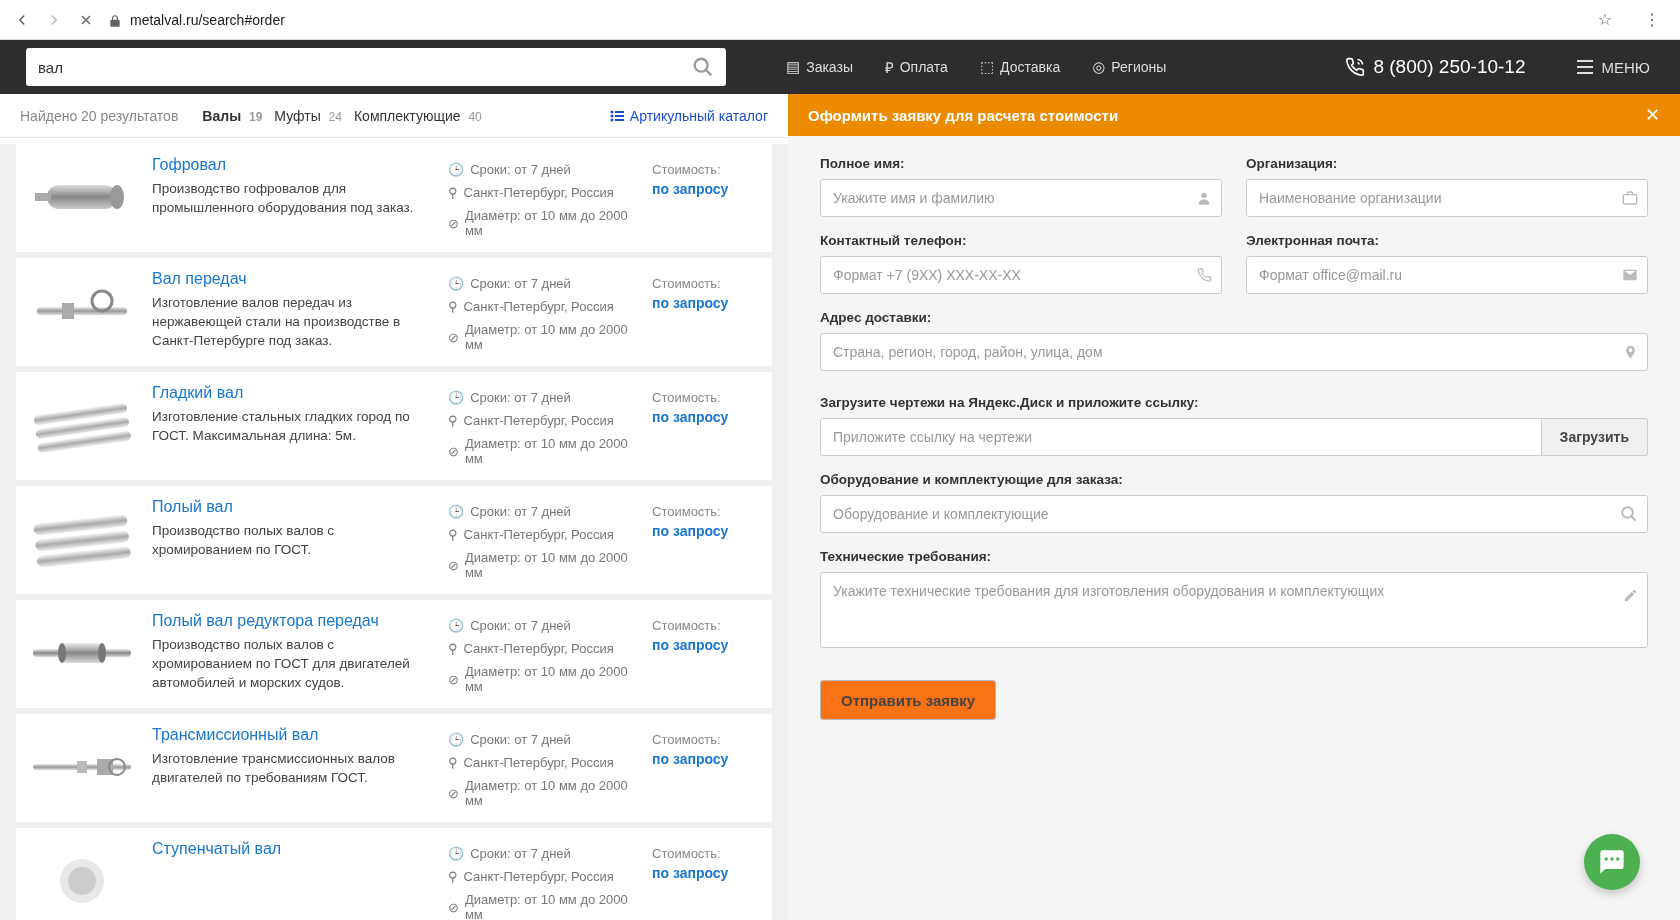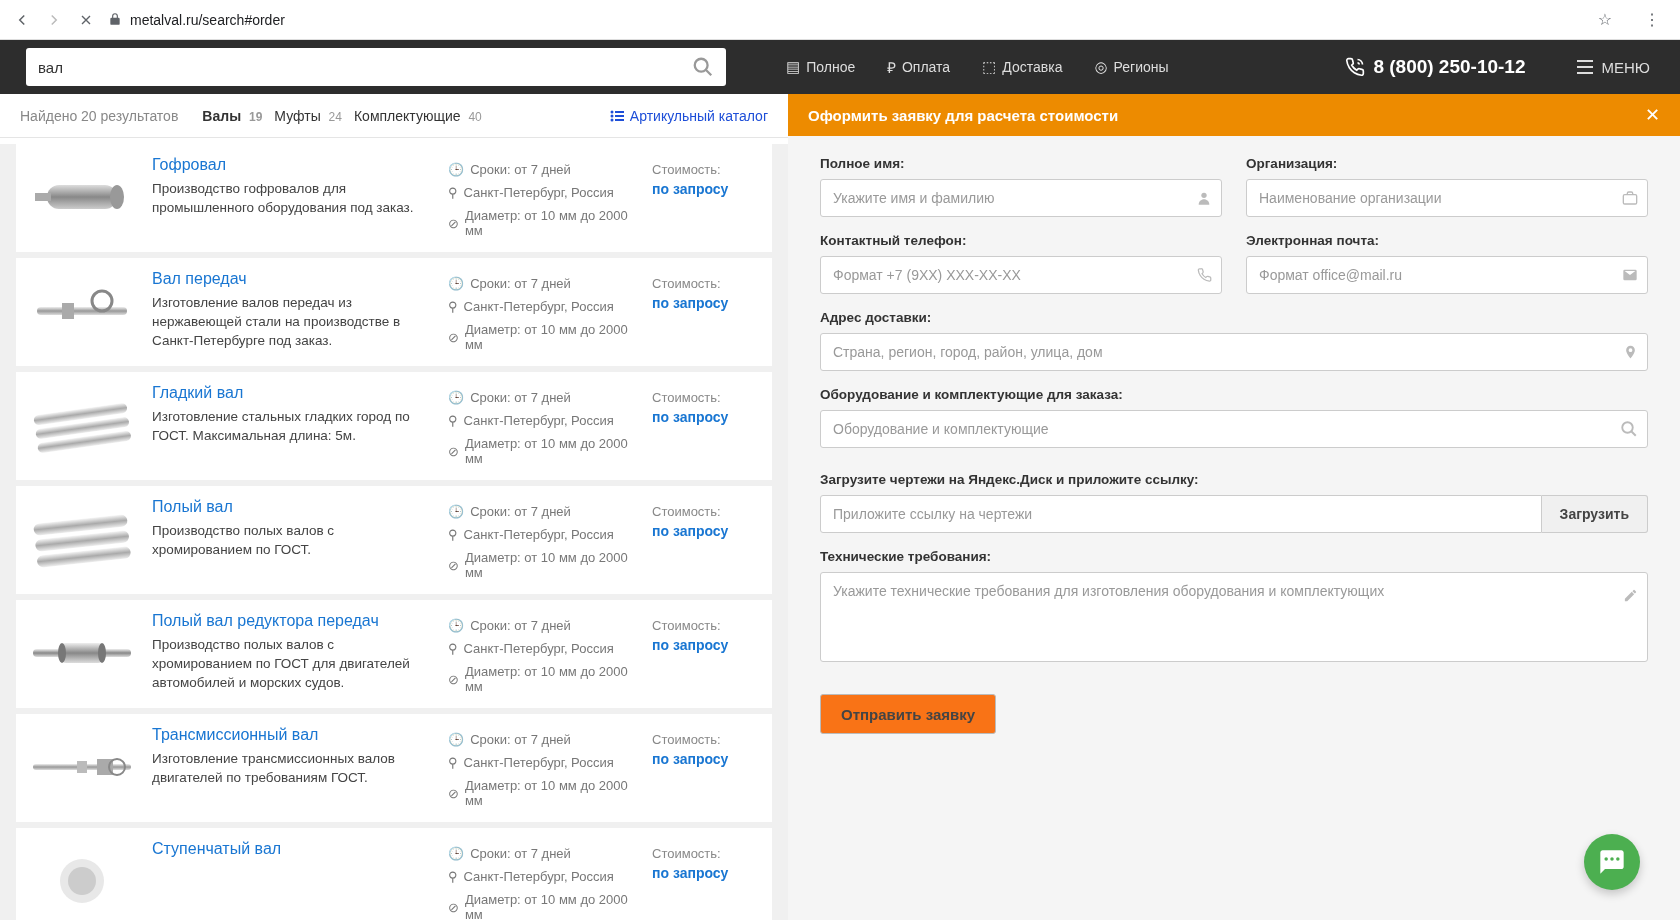--- a/index.html
+++ b/index.html
@@ -1,31 +1,31 @@
 <!DOCTYPE html>
 <html><head>
 <meta charset="utf-8">
 <style>
 *{box-sizing:border-box;margin:0;padding:0;font-family:Arial,Helvetica,sans-serif}
 body{background:#fff;width:1680px;height:920px;overflow:hidden}
 .browser-bar{height:40px;display:flex;align-items:center;padding:0 12px;gap:12px;border-bottom:1px solid #ddd}
 .nav-btn{width:20px;height:20px;display:flex;align-items:center;justify-content:center;color:#5f6368;cursor:pointer}
 .nav-btn.dim{color:#bbb}
-.url-bar{flex:1;display:flex;align-items:flex-start;gap:8px;font-size:14px;color:#202124}
+.url-bar{flex:1;display:flex;align-items:flex-end;gap:8px;font-size:14px;color:#202124}
 .lock{color:#5f6368;font-size:13px}
 .star{color:#5f6368;margin-right:20px}
 .dots{color:#5f6368;margin-right:8px}
 .header{height:54px;background:#2d2d2d;display:flex;align-items:center;padding:0 0 0 26px}
 .search-wrap{width:700px;height:38px;background:#fff;border-radius:3px;display:flex;align-items:center;padding:0 12px}
 .search-input{flex:1;border:none;outline:none;font-size:15px;color:#333}
 .search-ico{color:#999;font-size:20px}
 .nav-links{display:flex;gap:32px;margin-left:60px}
 .nav-link{color:#ddd;font-size:14px;display:flex;align-items:center;gap:6px;cursor:pointer}
 .nav-link .ico{font-size:15px}
-.phone-block{margin-left:auto;display:flex;align-items:center;gap:8px;color:#fff;font-size:19px;font-weight:bold}
+.phone-block{margin-left:auto;display:flex;align-items:center;gap:8px;color:#fff;font-size:19px;font-weight:normal}
 .menu-btn{margin-left:50px;margin-right:30px;color:#ddd;font-size:15px;display:flex;align-items:center;gap:8px;cursor:pointer}
 .content{display:flex;height:826px}
 .left{width:788px;overflow:hidden}
 .filter-bar{height:44px;display:flex;align-items:center;padding:0 20px;border-bottom:1px solid #e5e5e5;font-size:14px}
 .results-count{color:#888}
 .tabs{display:flex;gap:12px;margin-left:24px}
 .tab{color:#333;cursor:pointer}
 .tab .cnt{color:#999;font-size:12px;margin-left:4px}
 .tab.active{font-weight:bold}
 .catalog-link{margin-left:auto;color:#1d4ed8;display:flex;align-items:center;gap:6px;cursor:pointer}
@@ -48,21 +48,21 @@
 .form-group{flex:1}
 .form-group.full{width:100%}
 .form-label{font-size:13.5px;color:#333;font-weight:bold;margin-bottom:8px;display:block}
 .input-wrap{position:relative}
 .form-input{width:100%;height:38px;border:1px solid #ccc;border-radius:3px;padding:0 36px 0 12px;font-size:14px;color:#333;outline:none}
 .form-input::placeholder{color:#999}
 .input-ico{position:absolute;right:10px;top:50%;transform:translateY(-50%);color:#bbb;font-size:16px}
 .upload-row{display:flex}
 .upload-input{flex:1;border-radius:3px 0 0 3px}
 .upload-btn{height:38px;padding:0 18px;background:#f0f0f0;border:1px solid #ccc;border-left:none;border-radius:0 3px 3px 0;font-size:14px;cursor:pointer;font-weight:bold;color:#444}
-.textarea{width:100%;height:90px;border:1px solid #ccc;border-radius:3px;padding:10px 36px 10px 12px;font-size:14px;resize:none;outline:none}
+.textarea{width:100%;height:76px;border:1px solid #ccc;border-radius:3px;padding:10px 36px 10px 12px;font-size:14px;resize:none;outline:none}
 .textarea::placeholder{color:#999}
 .submit-btn{height:40px;padding:0 20px;background:#f97316;border:1px solid #bbb;border-radius:3px;font-size:15px;font-weight:bold;color:#444;cursor:pointer;margin-top:12px}
 .chat-bubble{position:absolute;bottom:30px;right:40px;width:56px;height:56px;background:#4caf50;border-radius:50%;display:flex;align-items:center;justify-content:center;color:#fff;font-size:26px;cursor:pointer;box-shadow:0 4px 10px rgba(0,0,0,.2)}
 svg{display:block}
 </style>
 </head>
 <body>
 
 <div class="browser-bar">
   <div class="nav-btn">
@@ -98,21 +98,21 @@
     <span class="search-ico">
       <svg width="22" height="22" viewBox="0 0 24 24" fill="none" stroke="currentColor" stroke-width="2.5">
           <circle cx="10" cy="10" r="7"></circle>
           <path d="M21 21l-6-6"></path>
         </svg>
     </span>
   </div>
   <div class="nav-links" id="nav-links">
       <div class="nav-link">
         <span class="ico">▤</span>
-        <span>Полное</span>
+        <span>Заказы</span>
       </div>
       <div class="nav-link">
         <span class="ico">₽</span>
         <span>Оплата</span>
       </div>
       <div class="nav-link">
         <span class="ico">⬚</span>
         <span>Доставка</span>
       </div>
       <div class="nav-link">
@@ -488,40 +488,40 @@
           <div class="input-wrap">
             <input class="form-input" placeholder="Страна, регион, город, район, улица, дом" style="">
             <span class="input-ico">
               <svg width="15" height="18" viewBox="0 0 24 24" fill="currentColor">
                   <path d="M12 2a7 7 0 00-7 7c0 5 7 13 7 13s7-8 7-13a7 7 0 00-7-7zm0 10a3 3 0 110-6 3 3 0 010 6z"></path>
                 </svg>
             </span>
           </div>
         </div>
       </div>
-      <div class="form-row">
-        <div class="form-group full">
-          <label class="form-label">Оборудование и комплектующие для заказа:</label>
-          <div class="input-wrap">
-            <input class="form-input" placeholder="Оборудование и комплектующие" style="">
-            <span class="input-ico">
-              <svg width="18" height="18" viewBox="0 0 24 24" fill="none" stroke="currentColor" stroke-width="2.5">
-                  <circle cx="10" cy="10" r="7"></circle>
-                  <path d="M21 21l-6-6"></path>
-                </svg>
-            </span>
-          </div>
-        </div>
-      </div>
       <div class="form-row" style="margin-top:24px">
         <div class="form-group full">
           <label class="form-label">Загрузите чертежи на Яндекс.Диск и приложите ссылку:</label>
           <div class="upload-row">
             <input class="form-input upload-input" placeholder="Приложите ссылку на чертежи" style="">
             <button class="upload-btn">Загрузить</button>
+          </div>
+        </div>
+      </div>
+      <div class="form-row">
+        <div class="form-group full">
+          <label class="form-label">Оборудование и комплектующие для заказа:</label>
+          <div class="input-wrap">
+            <input class="form-input" placeholder="Оборудование и комплектующие" style="">
+            <span class="input-ico">
+              <svg width="18" height="18" viewBox="0 0 24 24" fill="none" stroke="currentColor" stroke-width="2.5">
+                  <circle cx="10" cy="10" r="7"></circle>
+                  <path d="M21 21l-6-6"></path>
+                </svg>
+            </span>
           </div>
         </div>
       </div>
       <div class="form-row">
         <div class="form-group full">
           <label class="form-label">Технические требования:</label>
           <div class="input-wrap">
             <textarea class="textarea" placeholder="Укажите технические требования для изготовления оборудования и комплектующих" style=""></textarea>
             <span class="input-ico" style="top:16px;transform:none">
               <svg width="15" height="15" viewBox="0 0 24 24" fill="currentColor">

